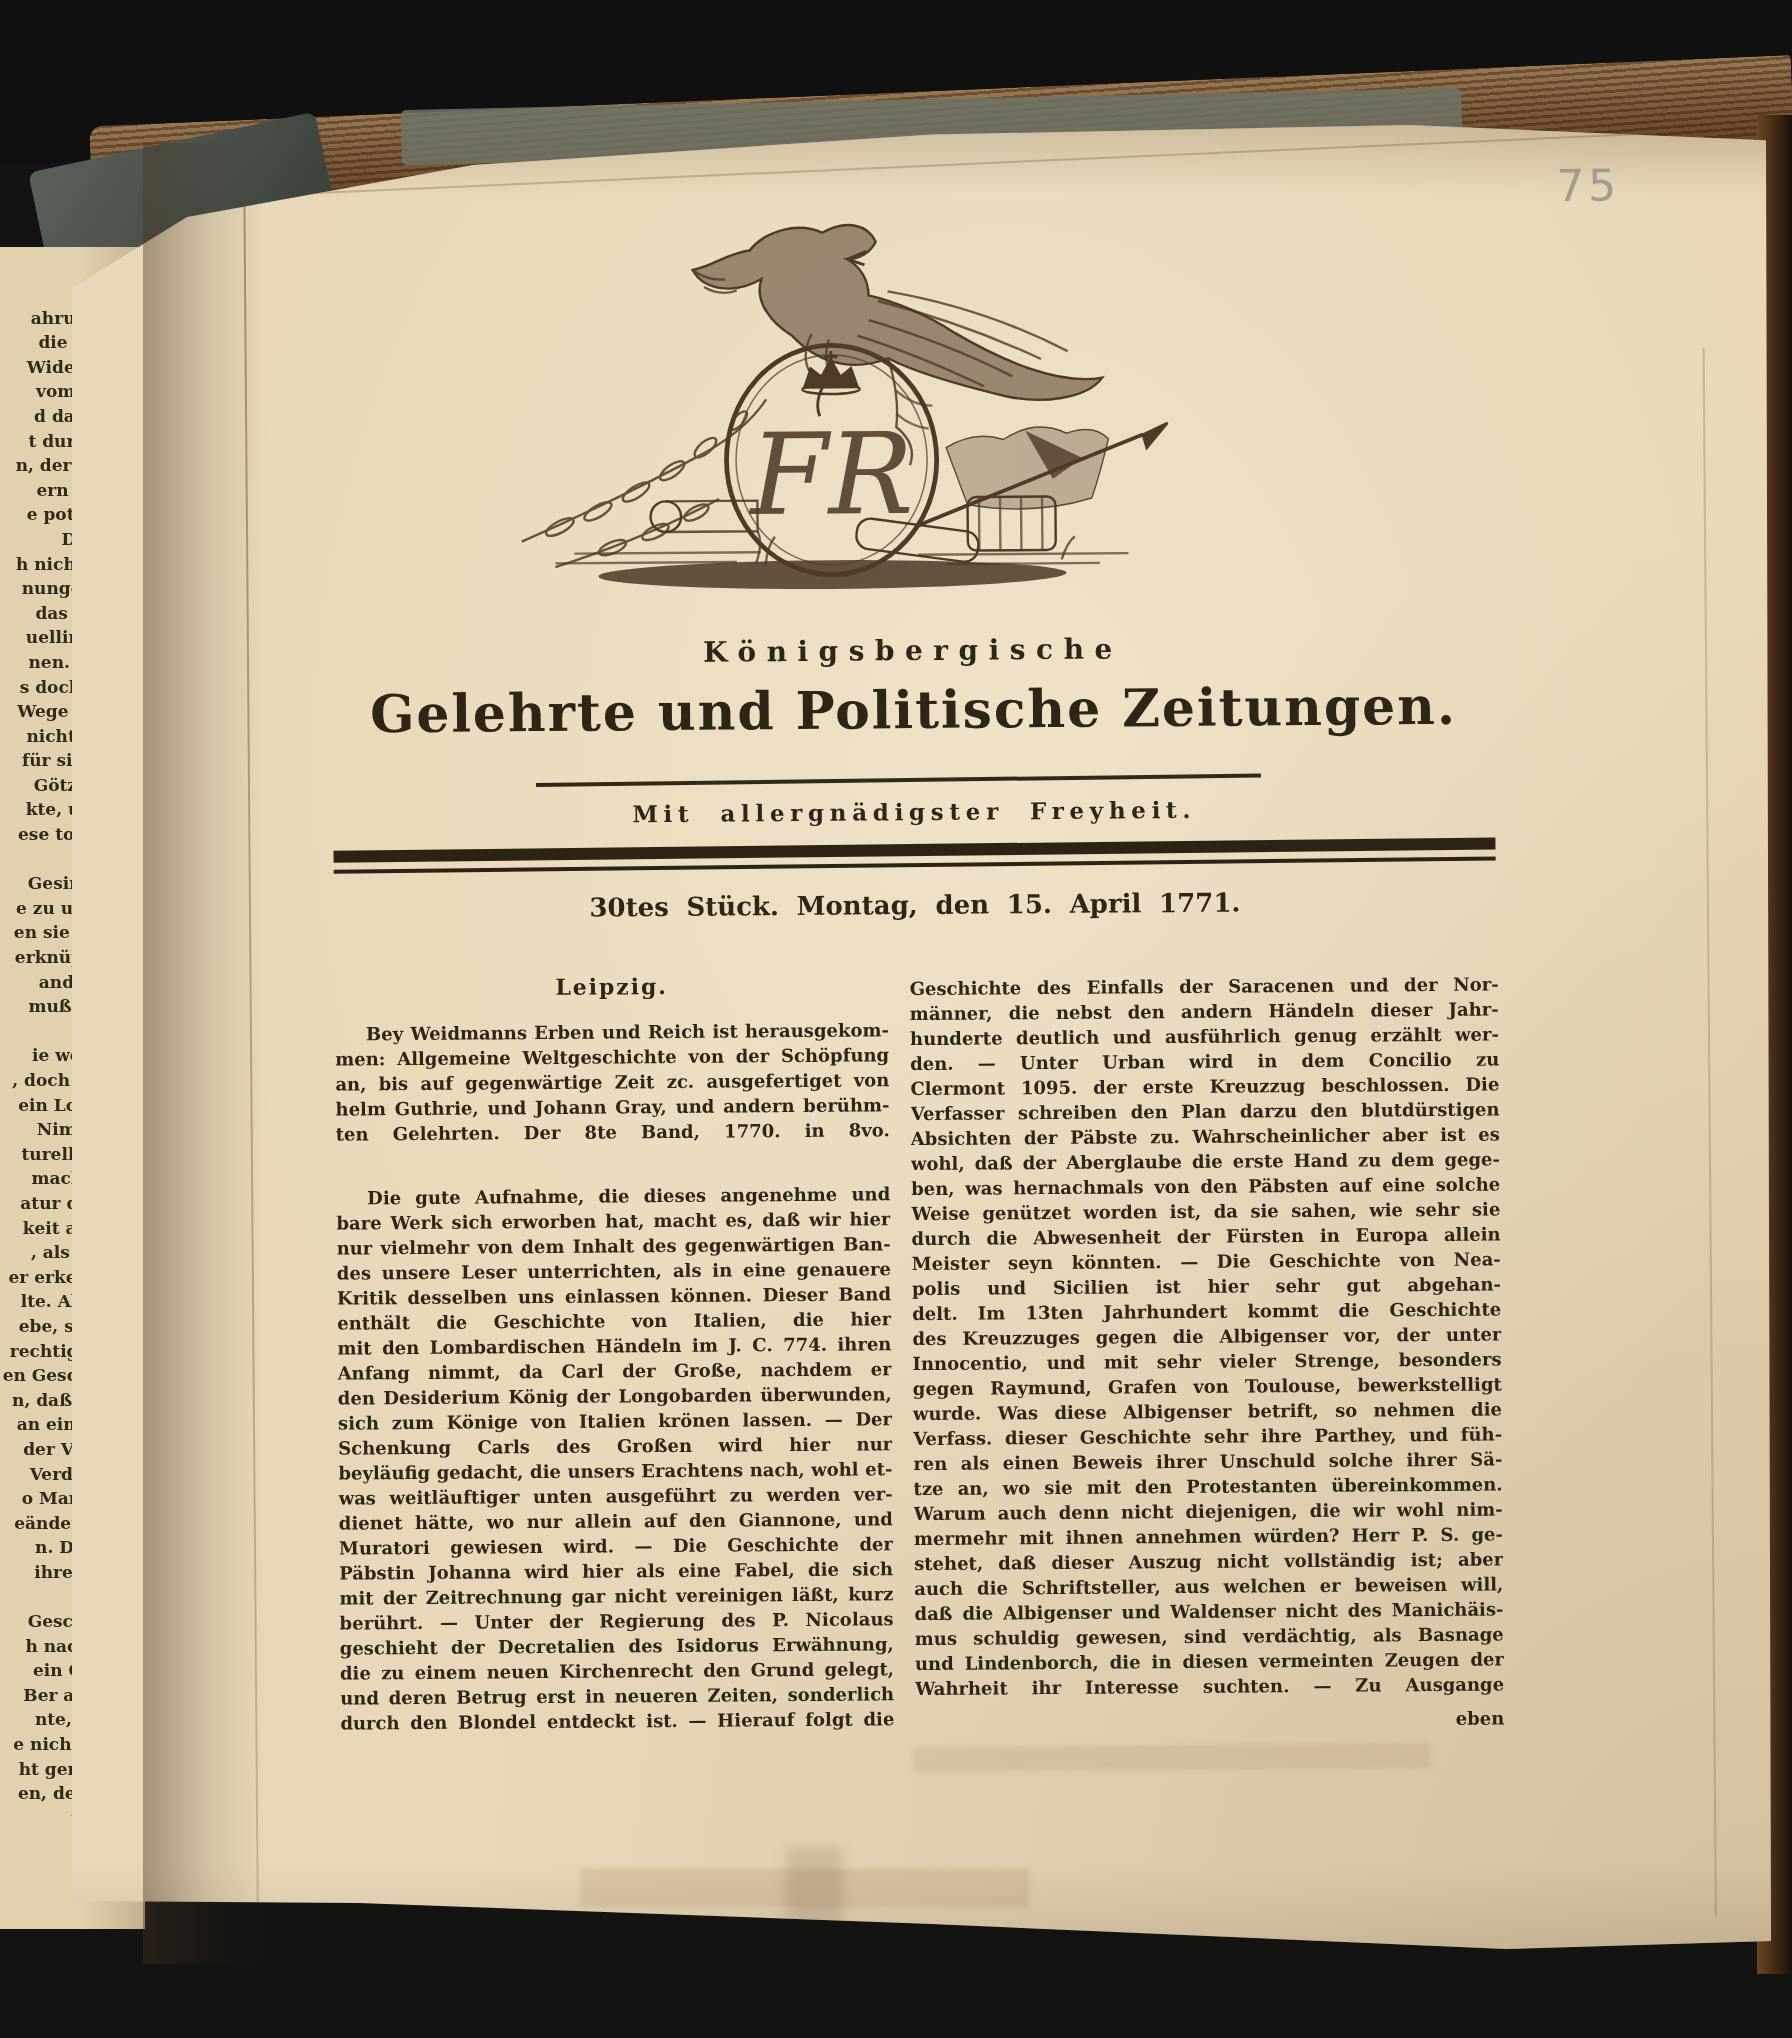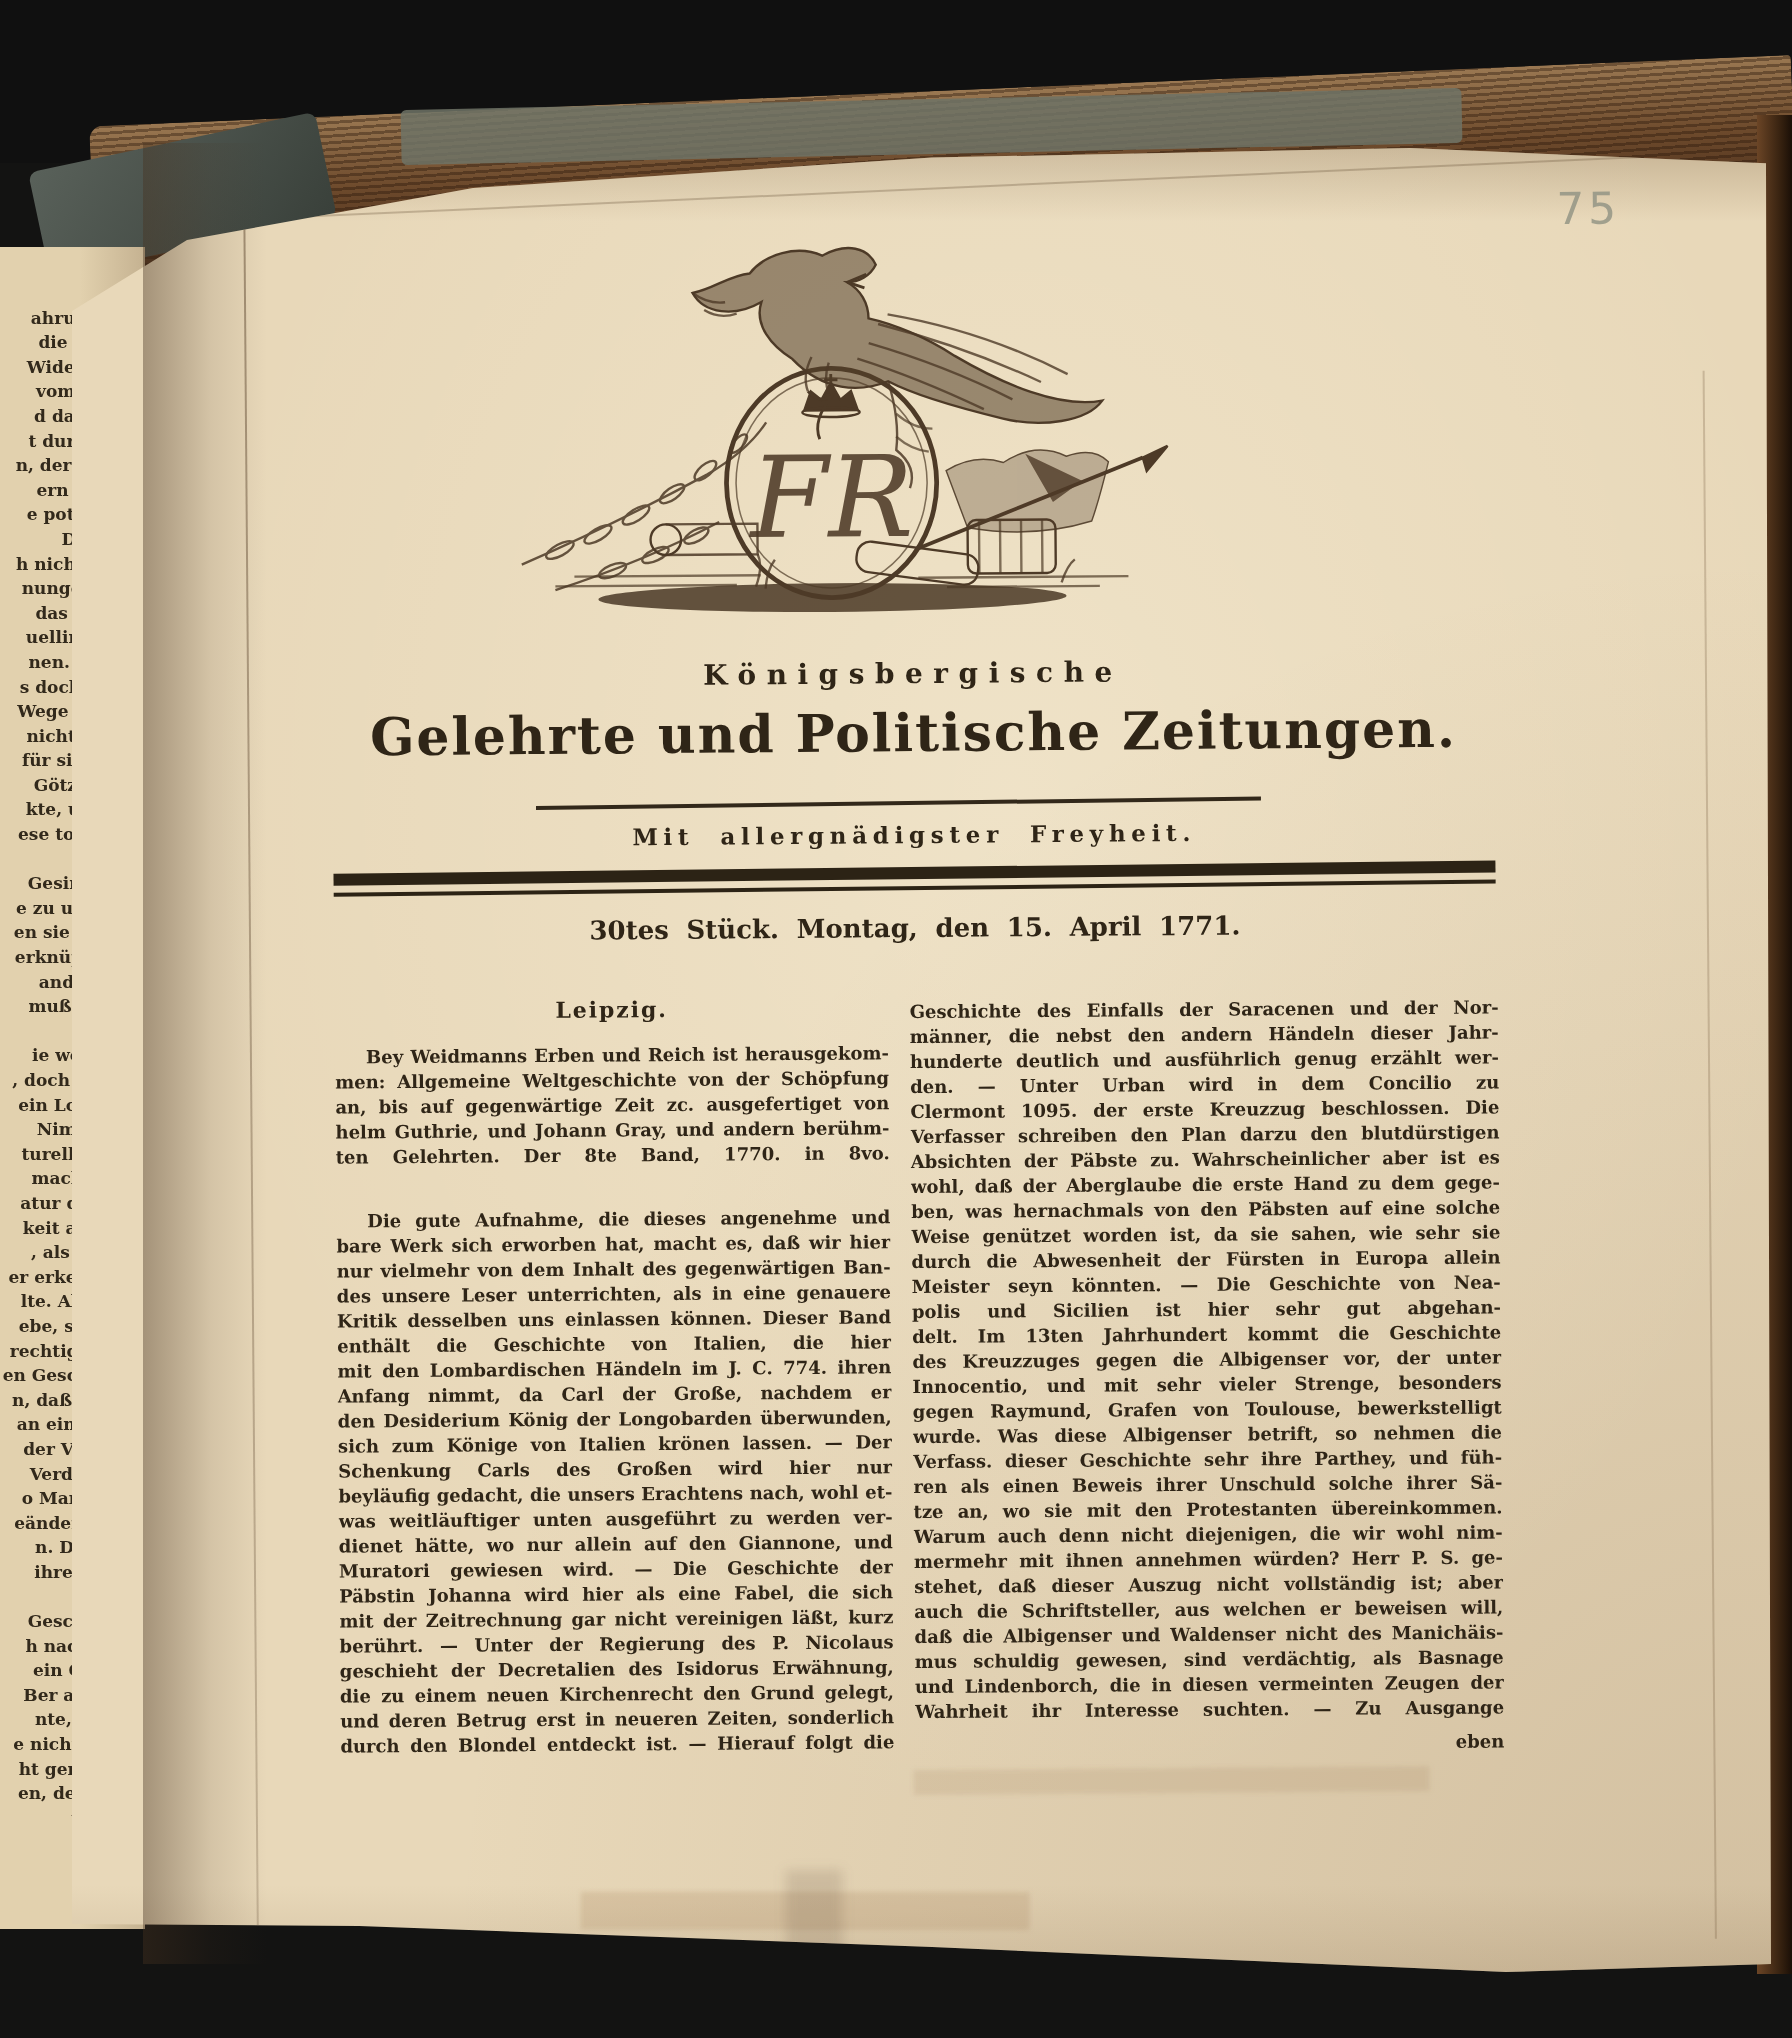--- a/index.html
+++ b/index.html
@@ -32,21 +32,21 @@
       padding-top:34px;box-sizing:border-box;}
   .strip-line{min-height:24.6px;line-height:24.6px;text-align:right;padding-right:8.6px;
       overflow:hidden;}
 
   
   .gutter{left:143px;top:143px;width:124px;height:1821px;
       background:linear-gradient(90deg, rgba(70,50,32,.42), rgba(70,50,32,.12) 55%, rgba(0,0,0,0));
       z-index:6;pointer-events:none;}
 
   
-  .page{left:72px;top:148px;width:1699px;height:1828px;
+  .page{left:72px;top:125px;width:1699px;height:1828px;
       background:
         radial-gradient(ellipse at 55% 35%, rgba(255,250,232,.30), rgba(0,0,0,0) 62%),
         radial-gradient(ellipse at 100% 100%, rgba(125,95,62,.20), rgba(0,0,0,0) 55%),
         linear-gradient(180deg, rgba(125,98,66,.30), rgba(0,0,0,0) 4%),
         linear-gradient(0deg, rgba(125,98,66,.18), rgba(0,0,0,0) 5%),
         #e8d8b9;
       clip-path:polygon(0 163px,115px 92px,401px 40px,860px 9.6px,1338px 0,1694px 15.3px,
                         1699px 1816px,1434px 1824px,860px 1799px,287px 1778px,0 1776px);
       z-index:4;color:#2f2517;}
   .content{position:absolute;left:0;top:0;width:1699px;height:1828px;

